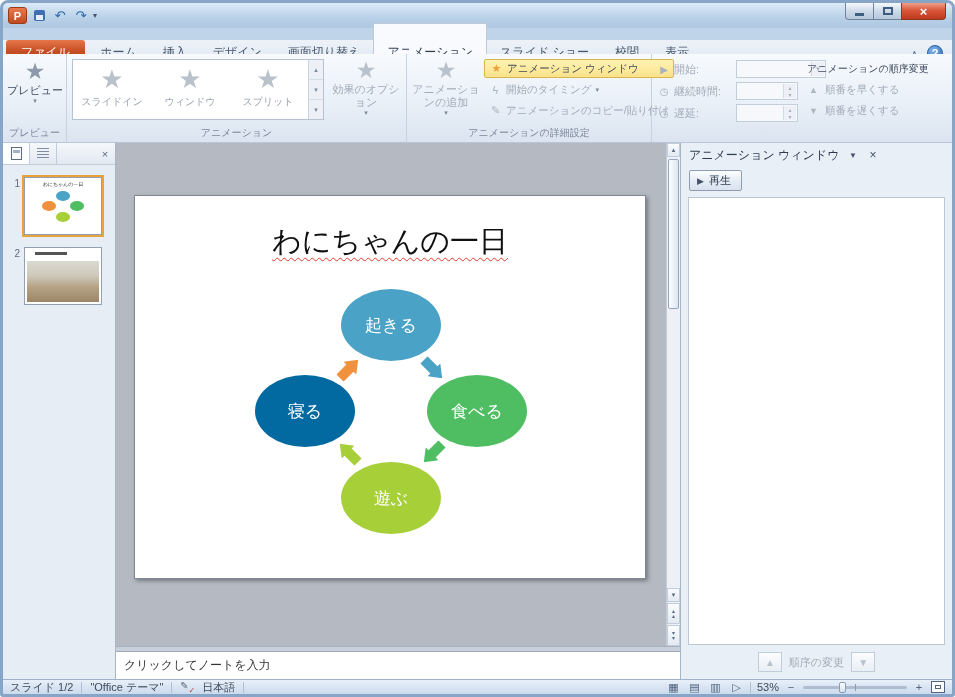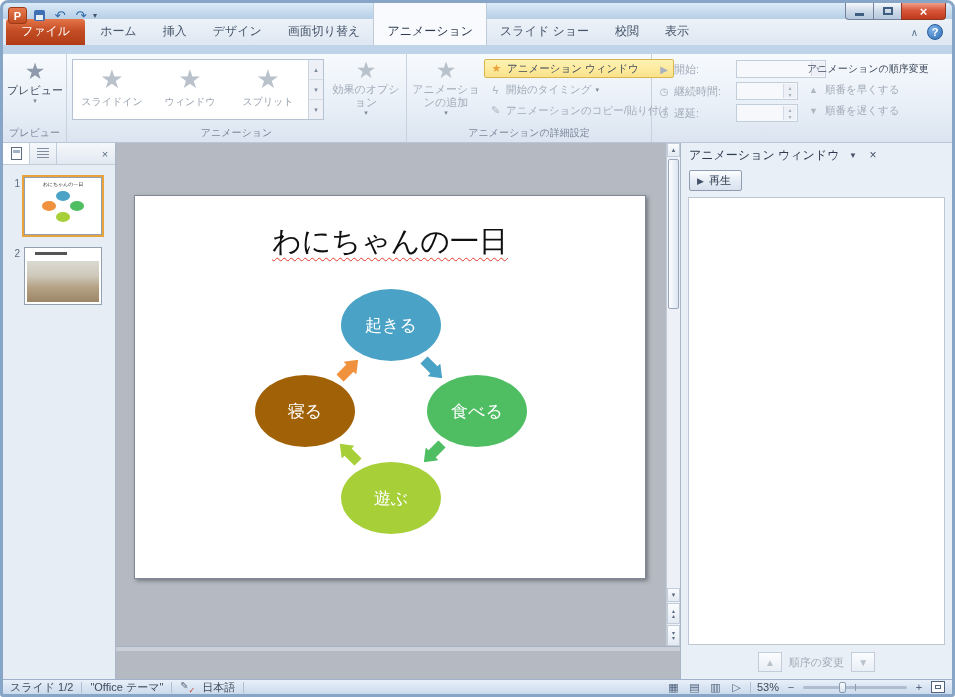--- a/index.html
+++ b/index.html
@@ -25,21 +25,21 @@
   .winbtn { height: 17px; border: 1px solid #75809A; border-top: none; display: flex; align-items: center; justify-content: center;
             background: linear-gradient(#F6F9FC, #CDDAE8 50%, #B5C8DD); }
   .winbtn.min { width: 29px; border-radius: 0 0 0 4px; }
   .winbtn.max { width: 27px; border-left: none; border-right: none; }
   .winbtn.close { width: 45px; border-radius: 0 0 4px 0; color: #fff; font-size: 13px; font-weight: bold;
                   background: linear-gradient(#F0A089, #D8573A 45%, #BE3A1F); border-color: #8E3723; }
   .minbar { width: 9px; height: 3px; background: #3F5D7E; margin-top: 7px; }
   .maxbox { width: 10px; height: 8px; border: 2px solid #3F5D7E; }
 
   
-  .tabrow { position: absolute; left: 0; top: 16px; width: 949px; height: 26px;
+  .tabrow { position: absolute; left: 0; top: 37px; width: 949px; height: 26px;
             background: linear-gradient(#EDF2F8, #DEE7F2); display: flex; align-items: flex-end; }
   .tab { padding: 20px 13px 5px; font-size: 12px; color: #44546A; white-space: nowrap; }
   .tab.file { background: linear-gradient(#E5764A, #C44D24 45%, #B03C16); color: #fff; margin: 2px 2px 0 3px;
               padding: 4px 15px 5px; border-radius: 3px 3px 0 0; }
   .tab.active { background: #F8FAFD; border: 1px solid #BFCAD9; border-bottom: none; border-radius: 2px 2px 0 0; color: #2F3C50; }
   .tabrow-right { margin-left: auto; display: flex; align-items: center; gap: 9px; padding-right: 9px; margin-bottom: 5px; }
   .collapse { color: #5B7390; font-size: 10px; }
   .help { width: 16px; height: 16px; border-radius: 50%; background: radial-gradient(circle at 35% 30%, #7FB3E8, #2E6DB5);
           color: #fff; font-size: 11px; font-weight: bold; display: flex; align-items: center; justify-content: center; border: 1px solid #2A5E9C; }
 
@@ -369,40 +369,41 @@
 
           <div class="ellipse" style="left: 292px; top: 179px; background-color: rgb(79, 190, 99);">
                 <span>食べる</span>
               </div>
           <div class="ellipse" style="left: 206px; top: 93px; background-color: rgb(74, 163, 198);">
                 <span>起きる</span>
               </div>
           <div class="ellipse" style="left: 206px; top: 266px; background-color: rgb(166, 207, 56);">
                 <span>遊ぶ</span>
               </div>
-          <div class="ellipse" style="left: 120px; top: 179px; background-color: #a16207;">
+          <div class="ellipse" style="left: 120px; top: 179px; background-color: #0369a1;">
                 <span>寝る</span>
               </div>
 
           <div class="arrow" style="left: 285px; top: 164px; transform: rotate(45deg); background-color: rgb(74, 163, 198);"></div>
           <div class="arrow" style="left: 285px; top: 248px; transform: rotate(135deg); background-color: rgb(79, 190, 99);"></div>
           <div class="arrow" style="left: 201px; top: 248px; transform: rotate(225deg); background-color: rgb(166, 207, 56);"></div>
           <div class="arrow" style="left: 201px; top: 164px; transform: rotate(315deg); background-color: rgb(240, 145, 61);"></div>
         </div>
       </div>
 
       <div class="vscroll">
         <div class="sbtn" style="top:0;">▴</div>
         <div class="sthumb"></div>
         <div class="sbtn" style="bottom:44px;">▾</div>
         <div class="sbtn dblchev" style="bottom:22px;height:21px;">▴<br>▴</div>
         <div class="sbtn dblchev" style="bottom:0;height:21px;">▾<br>▾</div>
       </div>
 
       <div class="splitter"></div>
+      <div class="notes"><span>クリックしてノートを入力</span></div>
     </div>
 
     <div class="rightpane">
       <div class="rp-header">
         <span class="rp-title">アニメーション ウィンドウ</span>
         <span class="rp-hbtn">▼</span>
         <span class="rp-hbtn x">×</span>
       </div>
       <div class="playbtn">
         <span class="playtri">▶</span>

